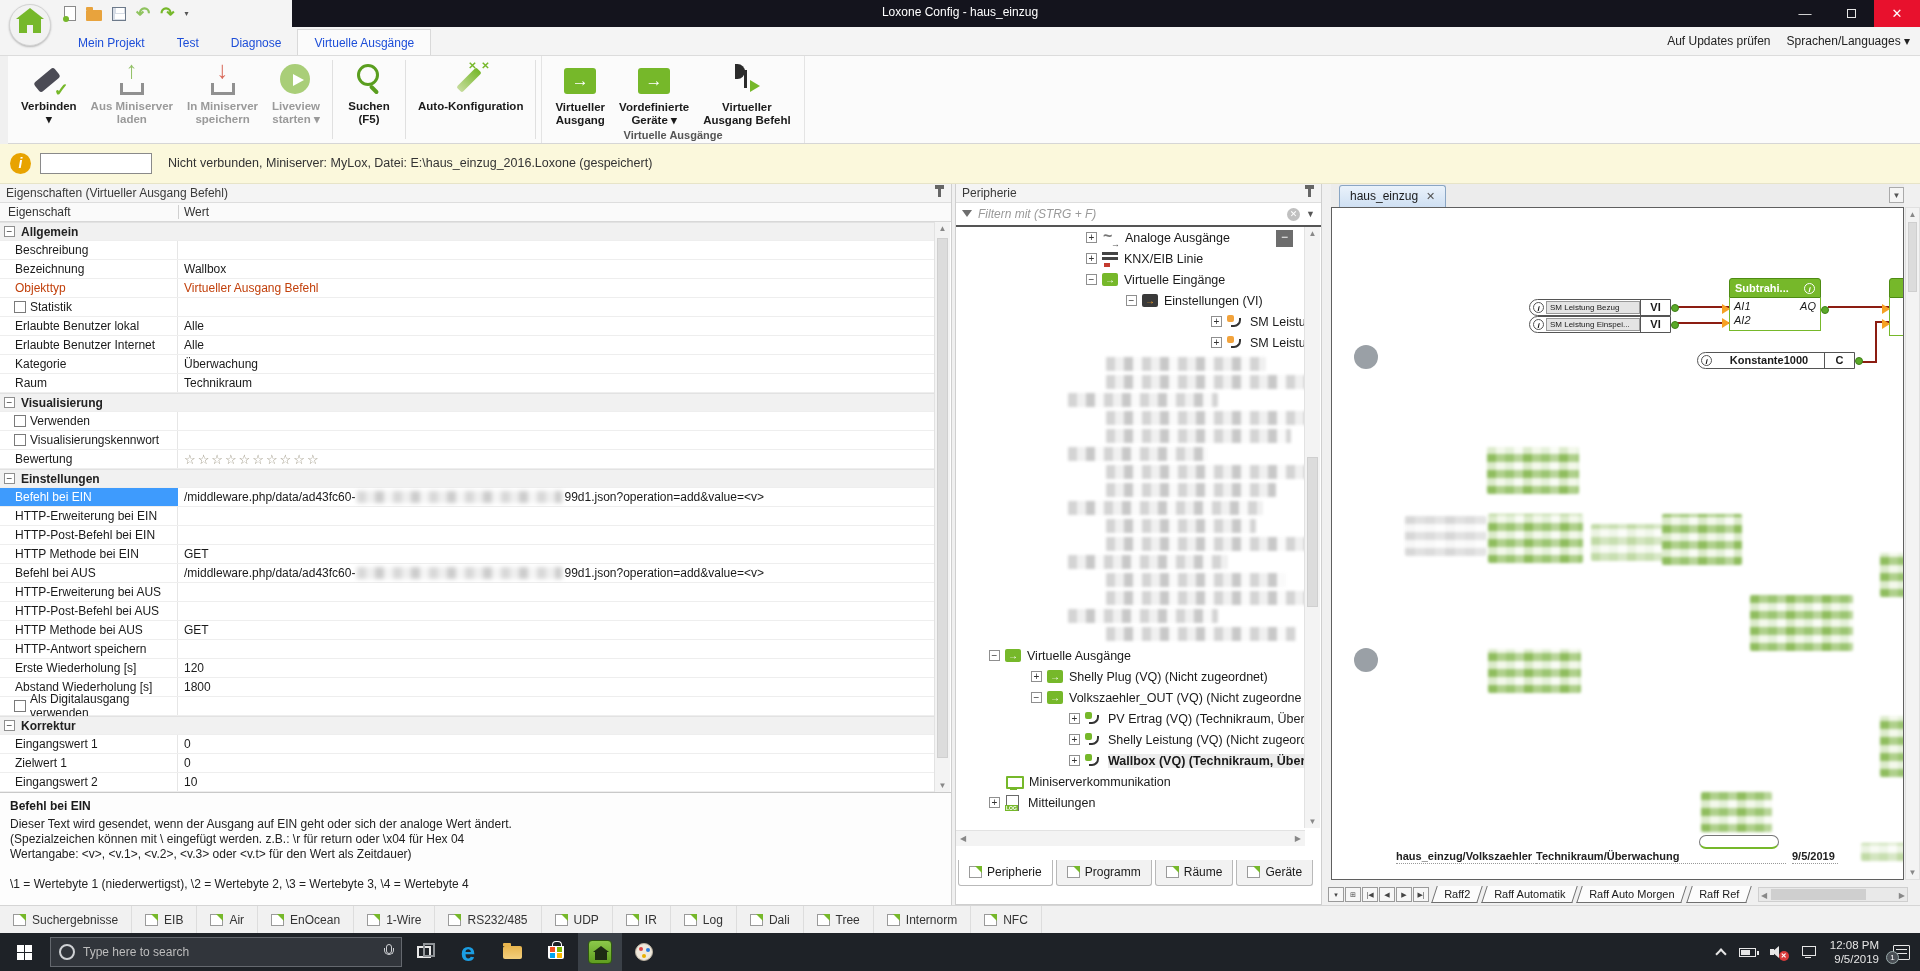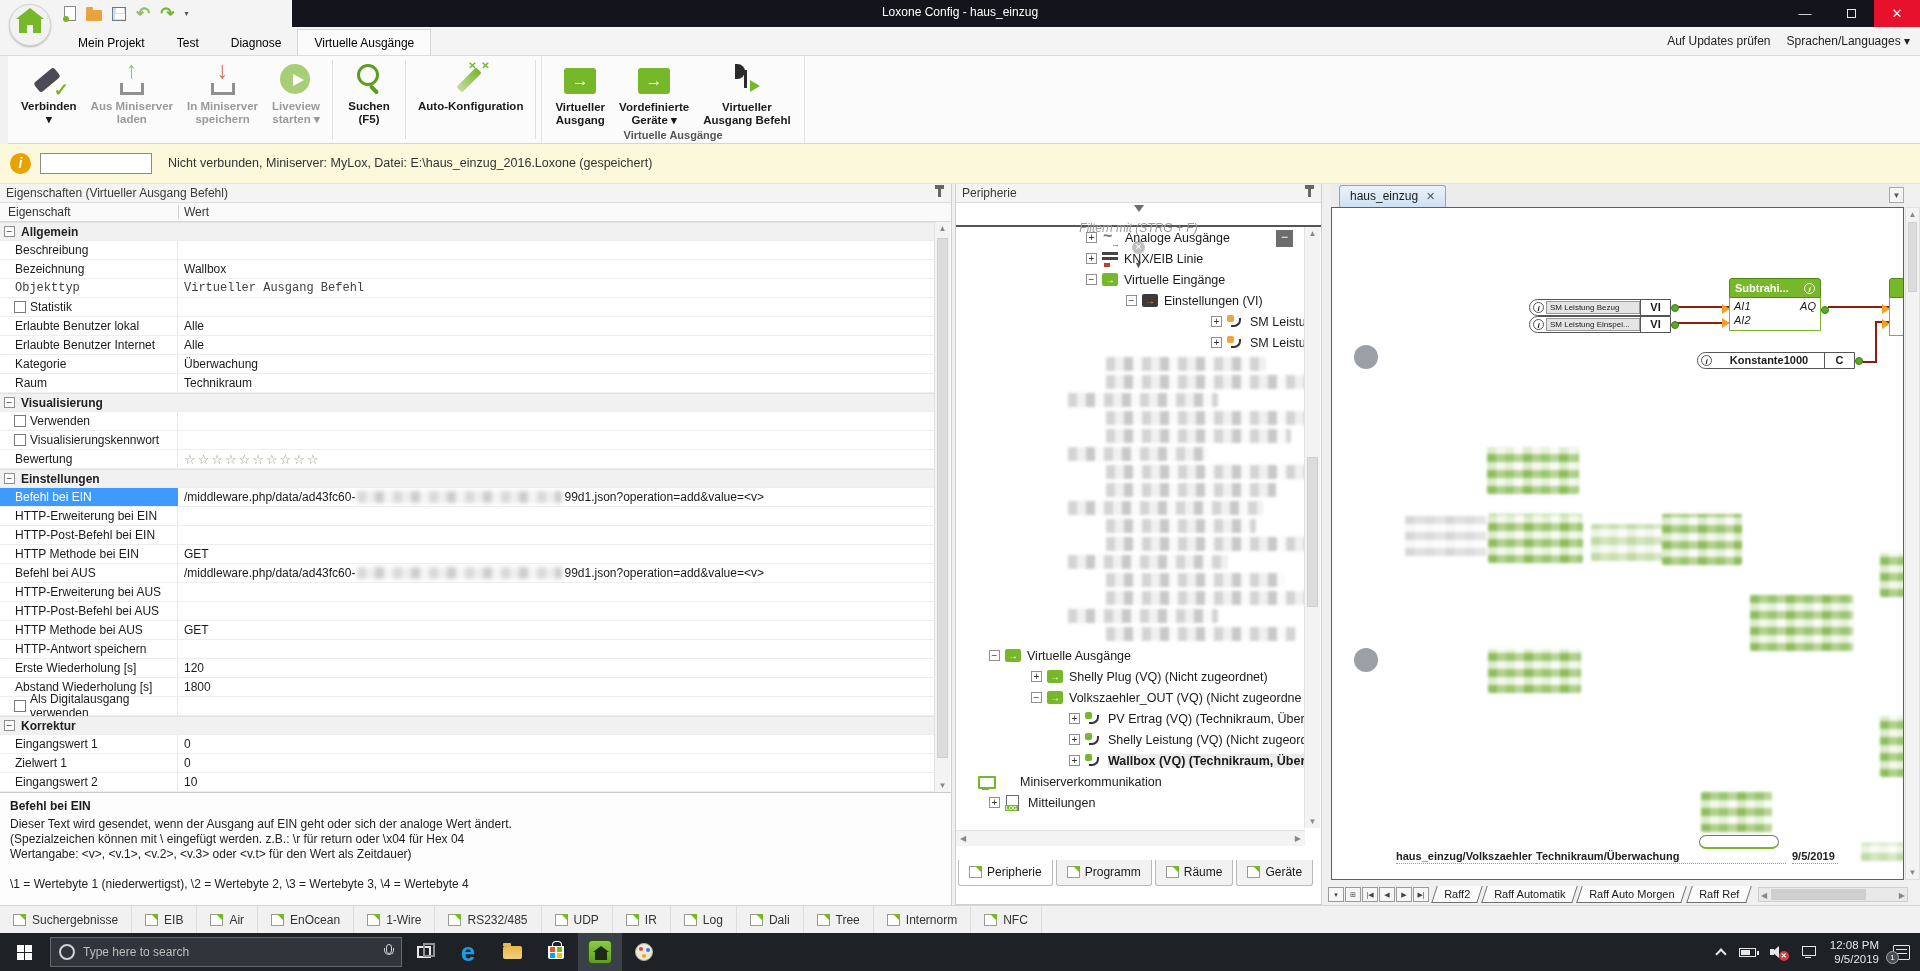--- a/index.html
+++ b/index.html
@@ -23,21 +23,21 @@
   .qa-undo{ color:#8fc35f; font-size:17px; font-weight:bold; line-height:14px; }
   .qa-redo{ color:#76b82a; font-size:17px; font-weight:bold; line-height:14px; }
   .qa-more{ font-size:8px; color:#555; }
   #home-btn { position:absolute; left:9px; top:4px; width:42px; height:42px; border-radius:50%; background:#f2f2f2; border:1px solid #d4d4d4; z-index:50; box-shadow:0 1px 2px rgba(0,0,0,.25); }
   .house{ position:absolute; left:9px; top:14px; width:22px; height:14px; background:#76b82a; }
   .house::before{ content:""; position:absolute; left:-3px; top:-11px; border-left:14px solid transparent; border-right:14px solid transparent; border-bottom:11px solid #76b82a; }
   .house::after{ content:""; position:absolute; left:8px; bottom:0; width:6px; height:8px; background:#f2f2f2; }
 
   
   #tabrow { position:absolute; left:0; top:27px; width:1920px; height:29px; background:#f4f4f4; border-bottom:1px solid #dcdcdc; display:flex; align-items:flex-end; }
-  .rtab { padding:6px 16px 5px; color:#000000; cursor:default; }
+  .rtab { padding:6px 16px 5px; color:#1d4ed8; cursor:default; }
   .rtab.active { background:#fbfbfb; border:1px solid #d9d9d9; border-bottom:none; }
   #tabrow-right { position:absolute; right:10px; top:7px; display:flex; gap:16px; color:#222; }
 
   
   #ribbon { position:absolute; left:8px; top:56px; width:1920px; height:88px; background:#fbfbfb; border-bottom:1px solid #d6d6d6; display:flex; align-items:stretch; padding-left:6px;font-weight:bold; }
   .rbtn { display:flex; flex-direction:column; align-items:center; padding:4px 7px 2px; min-width:62px; }
   .rbtn .lbl { white-space:pre-line; text-align:center; font-size:11.5px; line-height:13px; margin-top:2px; color:#1a1a1a; }
   .rbtn.disabled .lbl { color:#9a9a9a; }
   .rsep { width:1px; background:#e0e0e0; margin:4px 5px; }
   .rgroup { position:relative; display:flex; border-left:1px solid #e4e4e4; border-right:1px solid #e4e4e4; padding:0 6px 14px; }
@@ -83,44 +83,44 @@
   #prop-rows { position:absolute; left:0; top:38px; width:934px; height:570px; overflow:hidden; }
   .prow { position:relative; height:19px; border-bottom:1px solid #eeeeee; display:flex; align-items:center; background:#fff; }
   .prow .plabel { width:178px; height:100%; display:flex; align-items:center; padding-left:15px; border-right:1px solid #e6e6e6; position:relative; }
   .prow .pvalue { flex:1; padding-left:6px; display:flex; align-items:center; height:100%; }
   .prow.pgroup { background:#f1f1f1; border-top:1px solid #e2e2e2; font-weight:bold; color:#222; }
   .prow.pgroup .gx { margin:0 6px 0 4px; }
   .xbox { width:11px; height:11px; border:1px solid #8f8f8f; background:#fff; font-size:10px; line-height:9px; text-align:center; color:#333; flex:none; font-weight:normal; }
   .cb { width:12px; height:12px; border:1px solid #7a7a7a; background:#fff; margin-right:4px; flex:none; }
   .prow .plabel.haschk { padding-left:14px; }
   .plabel.sel { background:#3e9bfd; color:#fff; border-right-color:#3e9bfd; }
-  .pvalue.muted, .plabel.muted { color:#404040;font-family:Liberation Mono, monospace; }
+  .pvalue.muted, .plabel.muted { color:#c2410c; }
   .stars { color:#9b9480; font-size:13px; letter-spacing:2px; }
   .blurbit { display:inline-block; width:205px; height:12px; margin:0 2px; vertical-align:middle; background:repeating-linear-gradient(90deg,#d8d8d8 0 9px,#efefef 9px 18px,#cccccc 18px 27px,#f5f5f5 27px 36px); filter:blur(2px); }
   #prop-sb { position:absolute; right:1px; top:38px; width:16px; height:570px; background:#f3f3f3; border-left:1px solid #e2e2e2; }
   .sb-arrow { position:absolute; left:0; width:100%; text-align:center; color:#888; font-size:8px; }
   .sb-thumb { position:absolute; left:2px; right:2px; background:#dcdcdc; border:1px solid #cfcfcf; }
   #prop-help { position:absolute; left:0; top:608px; width:100%; height:113px; border-top:1px solid #c9c9c9; background:#fdfdfd; padding:6px 10px; }
   #prop-help .ht { font-weight:bold; margin-bottom:4px; }
   #prop-help .hl { line-height:15px; color:#222; min-height:15px; }
 
   
   #periph { position:absolute; left:955px; top:0; width:367px; height:721px; background:#fff; border:1px solid #cfcfcf; border-top:none; }
-  #filter-row { position:absolute; left:0; top:19px; width:100%; height:24px; background:#fff; border-bottom:2px solid #555; display:flex; align-items:center; padding:0 6px; gap:6px;flex-direction:column; }
+  #filter-row { position:absolute; left:0; top:19px; width:100%; height:24px; background:#fff; border-bottom:2px solid #555; display:flex; align-items:center; padding:0 6px; gap:6px; }
   .funnel { width:0; height:0; border:5px solid transparent; border-top:7px solid #6e6e6e; position:relative; top:2px; }
   #filter-ph { flex:1; color:#9a9a9a; font-style:italic; }
   .fclear { width:13px; height:13px; border-radius:50%; background:#c0c0c0; color:#fff; font-size:9px; line-height:13px; text-align:center; }
   #tree { position:absolute; left:0; top:43px; width:350px; height:601px; overflow:hidden; }
   .trow { height:21px; display:flex; align-items:center; gap:0; font-size:12.5px; color:#1a1a1a; white-space:nowrap; }
   .trow .xbox { margin-right:5px; }
   .trow .tlabel { overflow:hidden; text-overflow:clip; }
   .trow.bold .tlabel { font-weight:bold; background:#ececec; }
   .lvl-a1{ padding-left:130px; } .lvl-a2{ padding-left:170px; } .lvl-a3{ padding-left:255px; }
   .lvl-b1{ padding-left:33px; } .lvl-b2{ padding-left:75px; } .lvl-b3{ padding-left:113px; }
-  .lvl-b1i{ padding-left:22px;gap:19px; }
+  .lvl-b1i{ padding-left:50px; }
   .ti { width:17px; height:14px; display:inline-block; position:relative; margin-right:6px; flex:none; }
   .ti-analog::before{ content:"~"; position:absolute; left:1px; top:-4px; color:#777; font-size:16px; font-weight:bold; }
   .ti-analog::after{ content:"→"; position:absolute; right:-1px; bottom:-4px; color:#555; font-size:9px; }
   .ti-knx{ background:linear-gradient(#444 0 3px,transparent 3px 5px,#444 5px 8px,transparent 8px 14px); width:16px; }
   .ti-knx::after{ content:""; position:absolute; left:2px; bottom:-1px; width:6px; height:4px; background:#c43b2f; }
   .ti-garr{ background:#76b82a; border-radius:2px; width:16px; height:13px; }
   .ti-garr::after{ content:"→"; position:absolute; width:100%; text-align:center; color:#fff; font-weight:bold; font-size:10px; line-height:13px; }
   .ti-darr{ background:#3a3a3a; border-radius:2px; width:16px; height:13px; }
   .ti-darr::after{ content:"→"; position:absolute; width:100%; text-align:center; color:#f6a124; font-weight:bold; font-size:10px; line-height:13px; }
   .ti-cmdo::before, .ti-cmdg::before{ content:""; position:absolute; left:0; top:0; width:7px; height:7px; border-radius:2px; }

